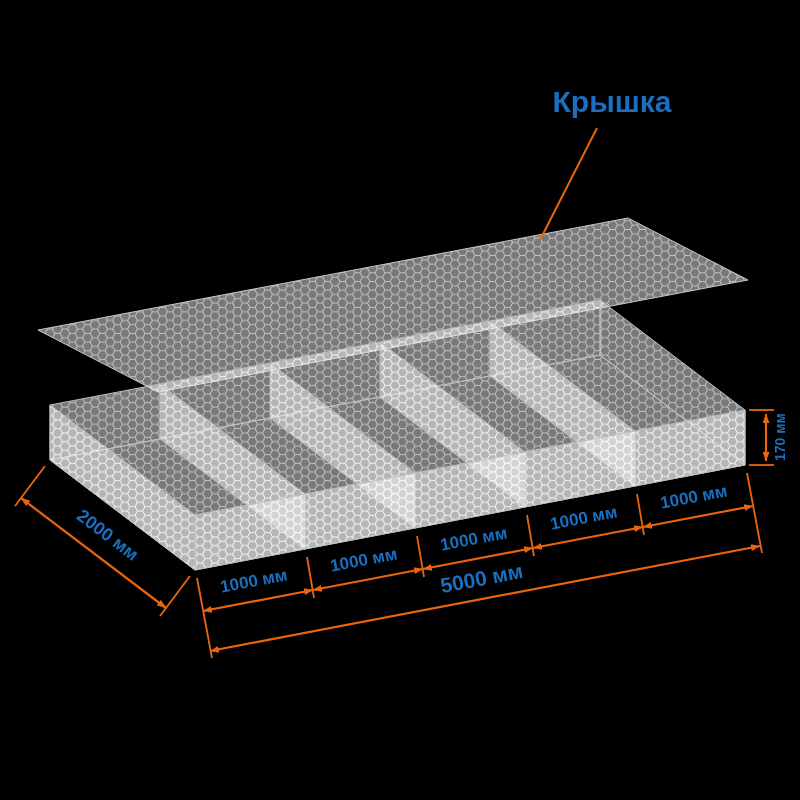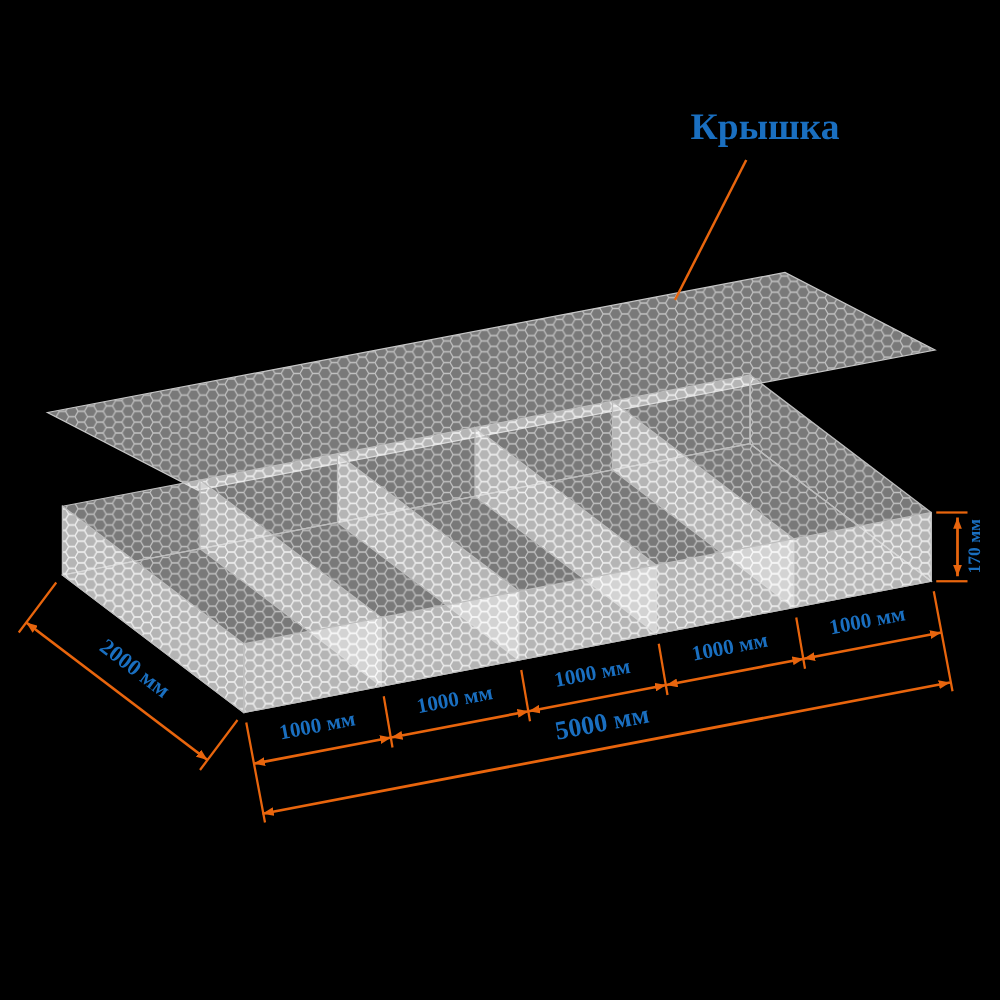--- a/index.html
+++ b/index.html
@@ -2,21 +2,21 @@
 <html><head>
 <meta charset="utf-8">
 <style>
   html,body{margin:0;padding:0;}
   body{
     width:800px;height:800px;
     background:#000000;
     font-family:"Liberation Sans","DejaVu Sans",sans-serif;
     overflow:hidden;
   }
-  .canvas{width:800px;height:800px;position:relative;background:#000000;font-family:Liberation Serif, serif;}
+  .canvas{width:800px;height:800px;position:relative;background:#000000;}
   svg{display:block;}
   .mesh{
     fill:url(#meshPattern);
     stroke:#bdbdbd;
     stroke-width:1;
   }
   .lid{
     fill:url(#meshPattern);
     stroke:#c7c7c7;
     stroke-width:1;

